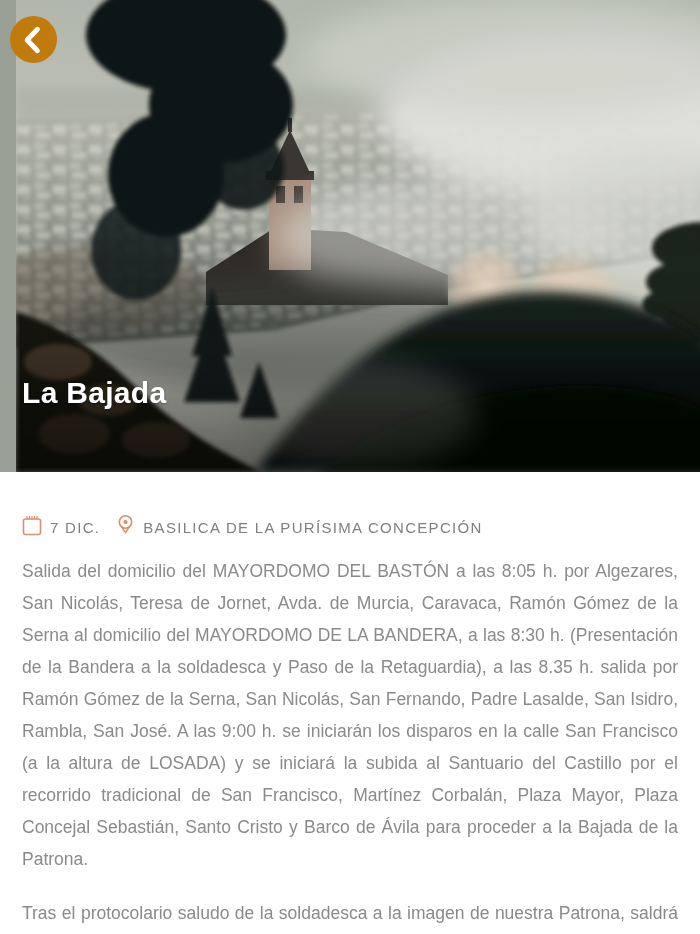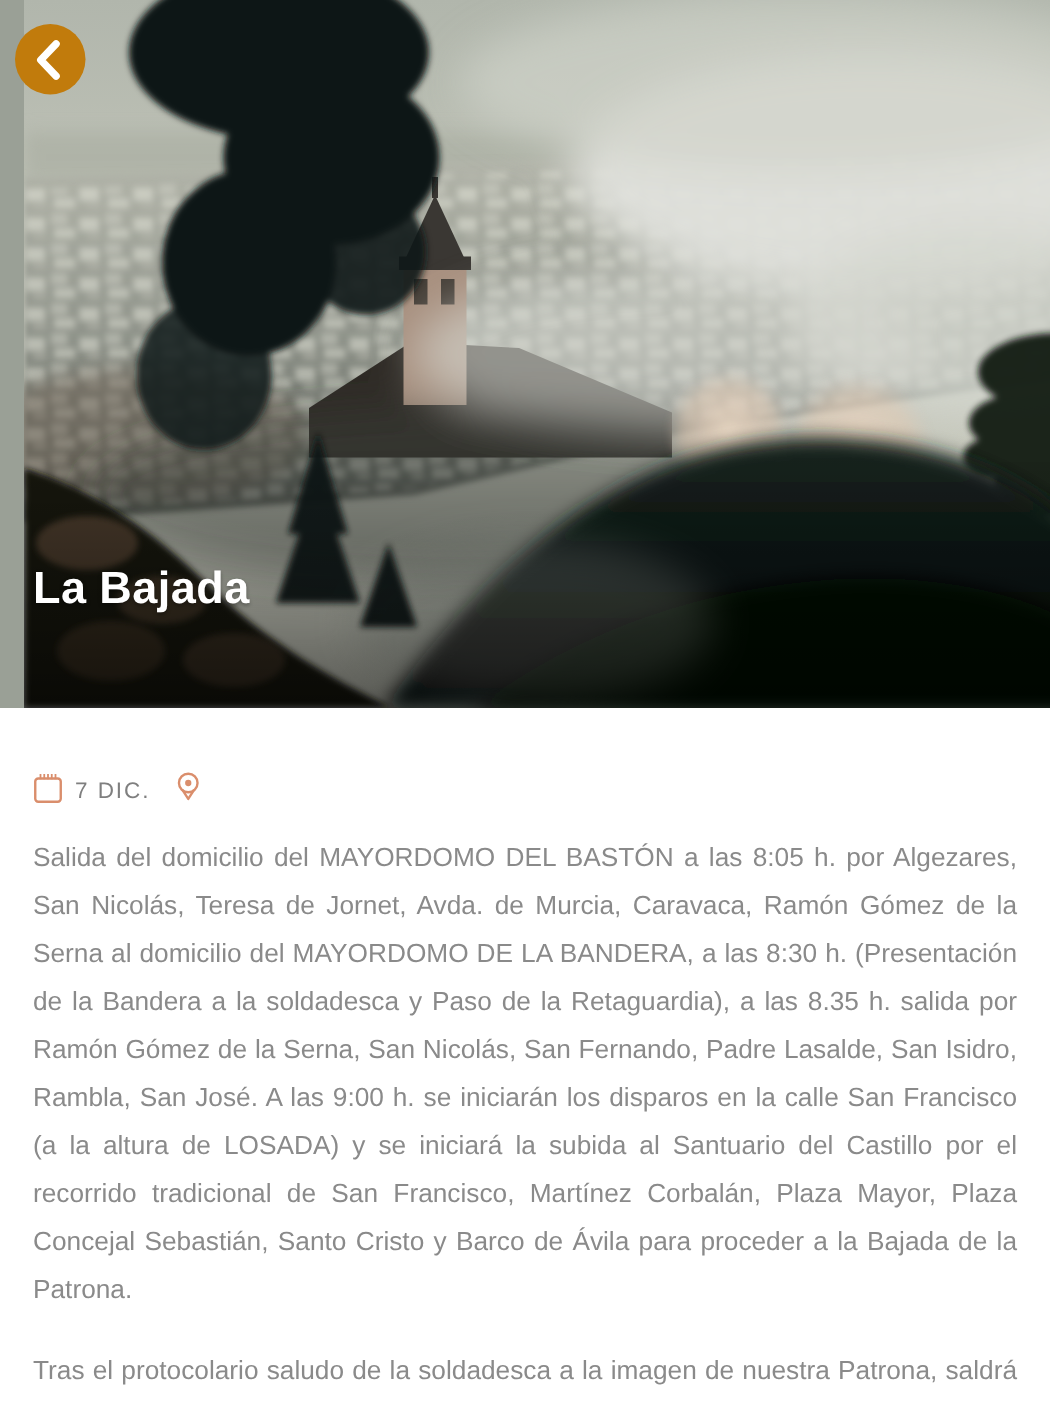--- a/index.html
+++ b/index.html
@@ -182,20 +182,21 @@
           <line x1="15" y1="1" x2="15" y2="4.5" stroke="#da8e6c" stroke-width="1.2"></line>
         </svg>
         <span>7 DIC.</span>
       </div>
       <div class="meta-item">
         <svg width="19" height="22" viewBox="0 0 19 22">
           <circle cx="9.5" cy="8" r="6.2" fill="none" stroke="#da8e6c" stroke-width="1.6"></circle>
           <circle cx="9.5" cy="8" r="2.1" fill="#da8e6c"></circle>
           <path d="M5.6 12.6 L9.5 18.6 L13.4 12.6" fill="none" stroke="#da8e6c" stroke-width="1.6" stroke-linejoin="round"></path>
         </svg>
+        <span>BASILICA DE LA PURÍSIMA CONCEPCIÓN</span>
       </div>
     </div>
 
     <div class="article">
       <p>Salida del domicilio del MAYORDOMO DEL BASTÓN a las 8:05 h. por Algezares, San Nicolás, Teresa de Jornet, Avda. de Murcia, Caravaca, Ramón Gómez de la Serna al domicilio del MAYORDOMO DE LA BANDERA, a las 8:30 h. (Presentación de la Bandera a la soldadesca y Paso de la Retaguardia), a las 8.35 h. salida por Ramón Gómez de la Serna, San Nicolás, San Fernando, Padre Lasalde, San Isidro, Rambla, San José. A las 9:00 h. se iniciarán los disparos en la calle San Francisco (a la altura de LOSADA) y se iniciará la subida al Santuario del Castillo por el recorrido tradicional de San Francisco, Martínez Corbalán, Plaza Mayor, Plaza Concejal Sebastián, Santo Cristo y Barco de Ávila para proceder a la Bajada de la Patrona.</p>
       <p>Tras el protocolario saludo de la soldadesca a la imagen de nuestra Patrona, saldrá de su Santuario recibida por el tronar de los arcabuces y el juego de la Bandera, para iniciar LA BAJADA hacia la ciudad. Al subir y al bajar, el Mayordomo jugará la Bandera en el Segundo Paso y en el Paso de la Bandera.</p>
 
     </div>
 
   </div>

